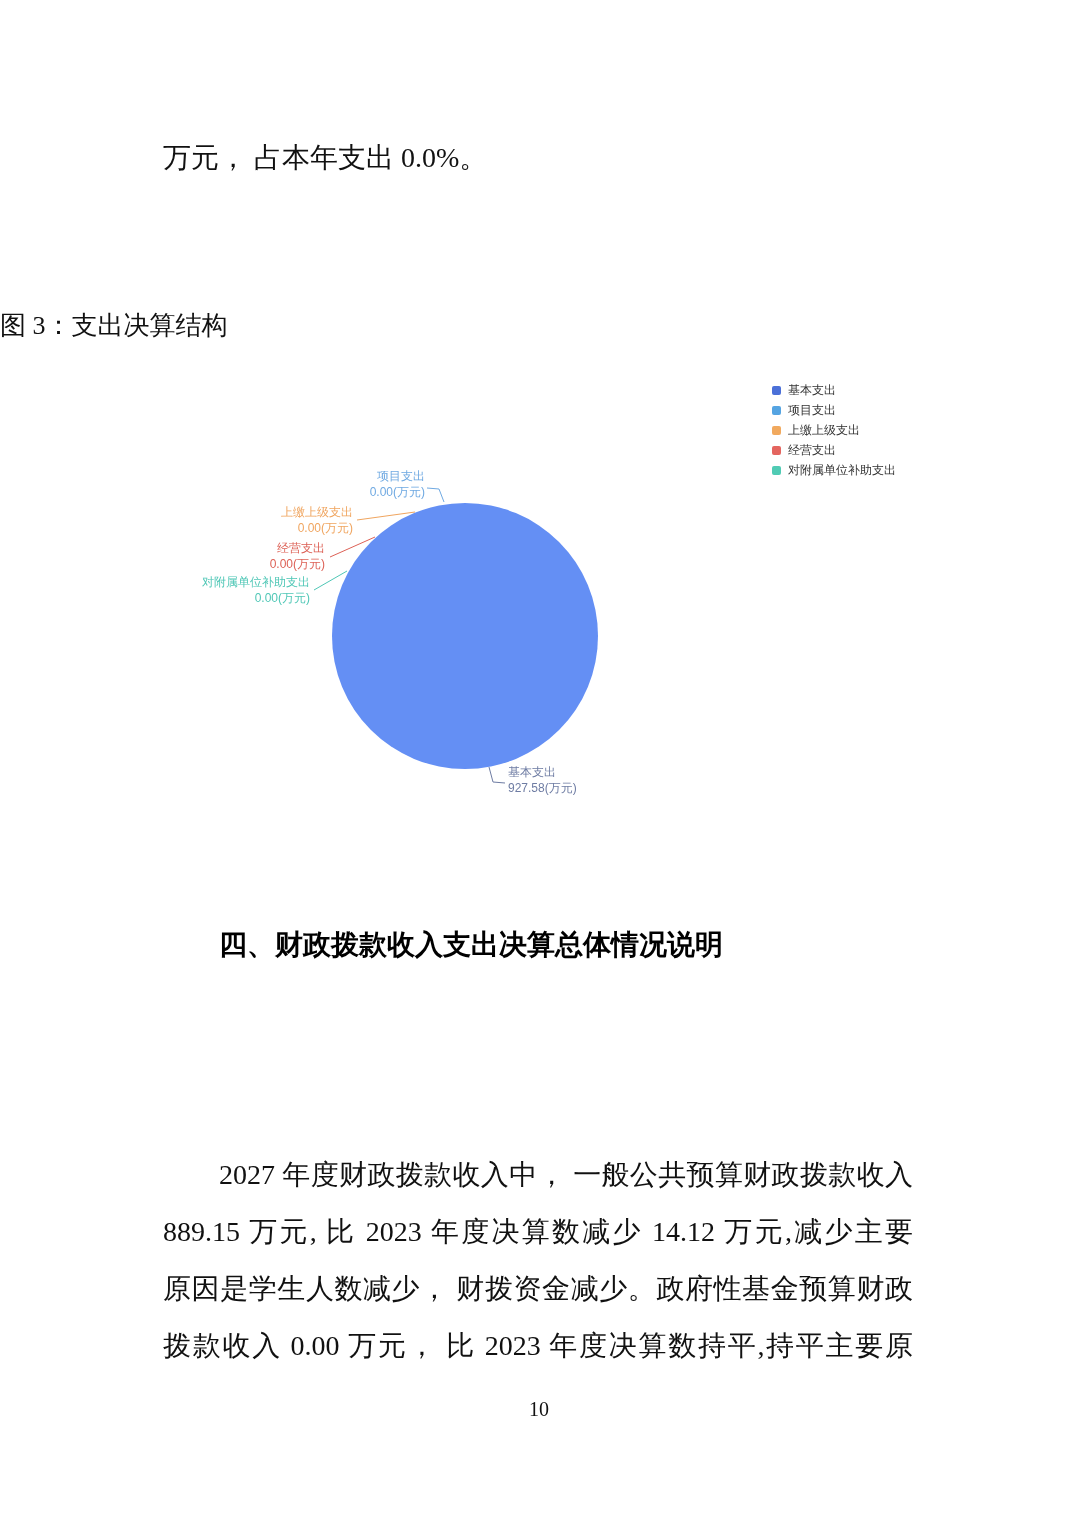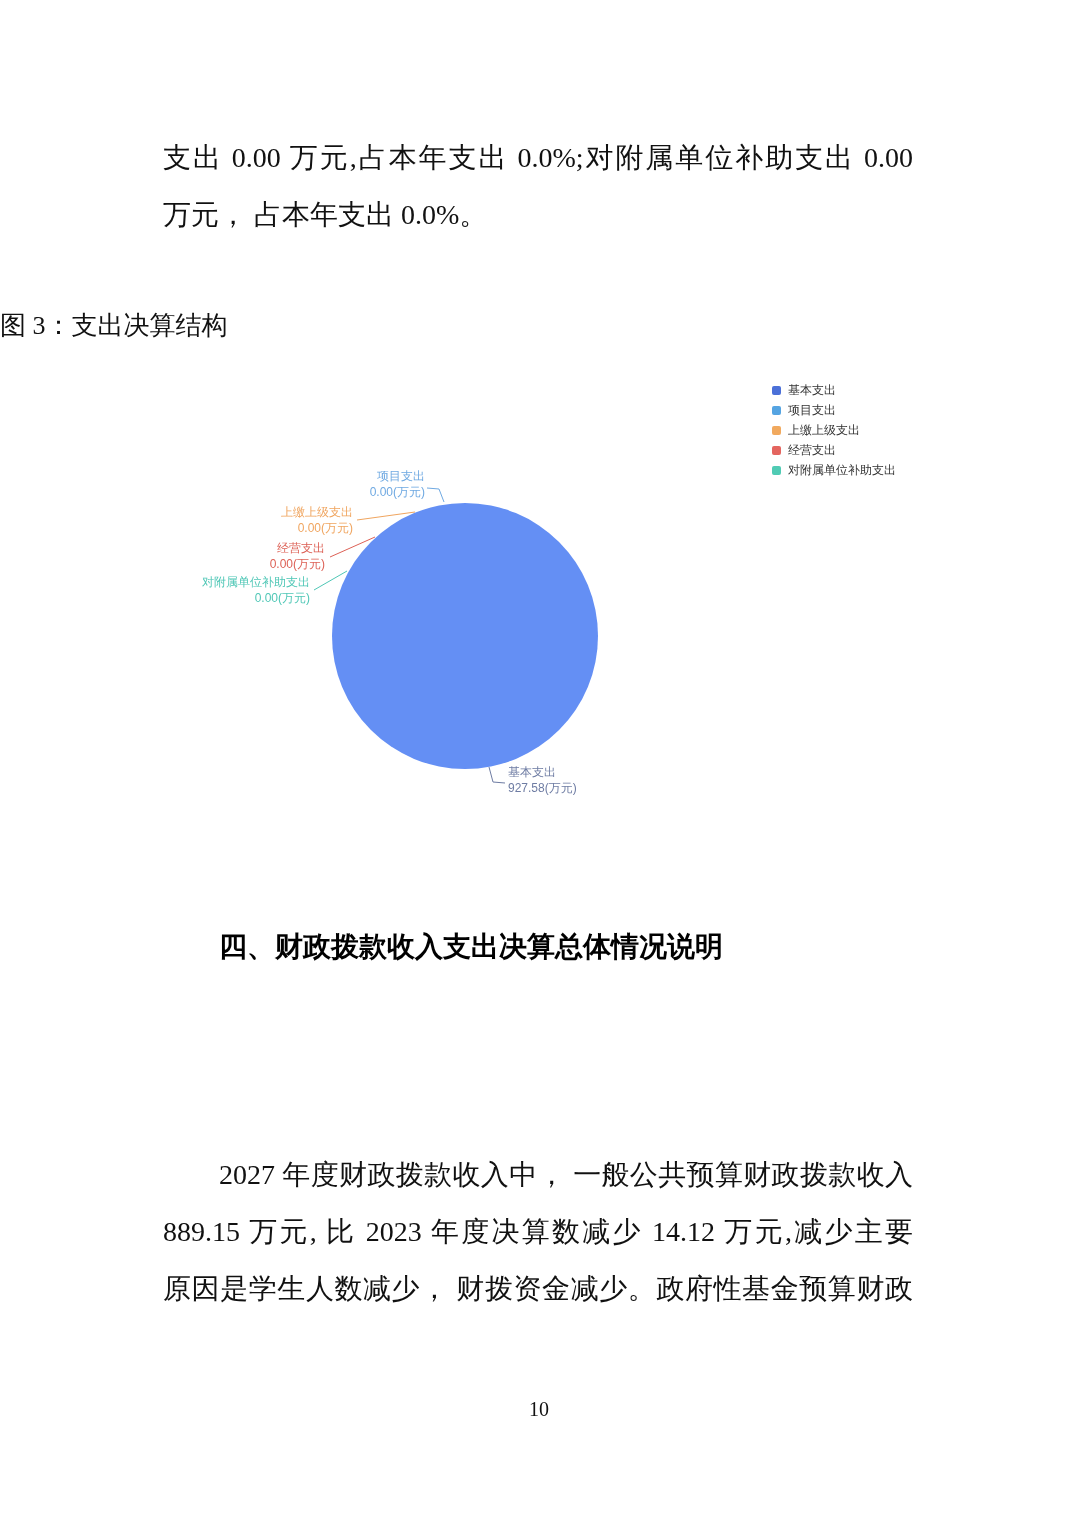--- a/index.html
+++ b/index.html
@@ -43,21 +43,21 @@
   }
 
   .heading {
     position: absolute;
     top: 918px;
     left: 163px;
     width: 750px;
     height: 57px;
     line-height: 57px;
     text-indent: 2em;
-    font-family: Liberation Serif, serif;
+    font-family: Liberation Mono, monospace;
     font-weight: bold;
     font-size: 28px;
     color: #000;
   }
 
   .page-num {
     position: absolute;
     top: 1398px;
     left: 2px;
     width: 1074px;
@@ -110,21 +110,20 @@
     white-space: nowrap;
   }
   .swatch { width: 9px; height: 9px; border-radius: 2px; flex: 0 0 auto; }
 </style>
 </head>
 <body>
 
 <div class="page">
 
   <div class="body-block p-top">
-    <div class="line j">支出 0.00 万元,占本年支出 0.0%;对附属单位补助支出 0.00</div>
     <div class="line e">万元， 占本年支出 0.0%。</div>
   </div>
 
   <div class="fig-title">图 3：支出决算结构</div>
 
   <div class="chart">
     <svg class="chart-svg" width="1074" height="460">
       <circle cx="465" cy="278" r="133" fill="#648ff4"></circle>
       <polyline points="427,130 439,131 444,144" class="leader" stroke="#6fa9e2"></polyline>
       <polyline points="357,162 415,154" class="leader" stroke="#f0a55f"></polyline>
@@ -178,17 +177,18 @@
     </div>
   </div>
 
   <div class="heading">四、财政拨款收入支出决算总体情况说明</div>
 
 
   <div class="body-block p2">
     <div class="line j indent">2027 年度财政拨款收入中， 一般公共预算财政拨款收入</div>
     <div class="line j">889.15 万元, 比 2023 年度决算数减少 14.12 万元,减少主要</div>
     <div class="line j">原因是学生人数减少， 财拨资金减少。政府性基金预算财政</div>
+    <div class="line j">拨款收入 0.00 万元， 比 2023 年度决算数持平,持平主要原</div>
   </div>
 
   <div class="page-num">10</div>
 
 </div>
 
 </body></html>

